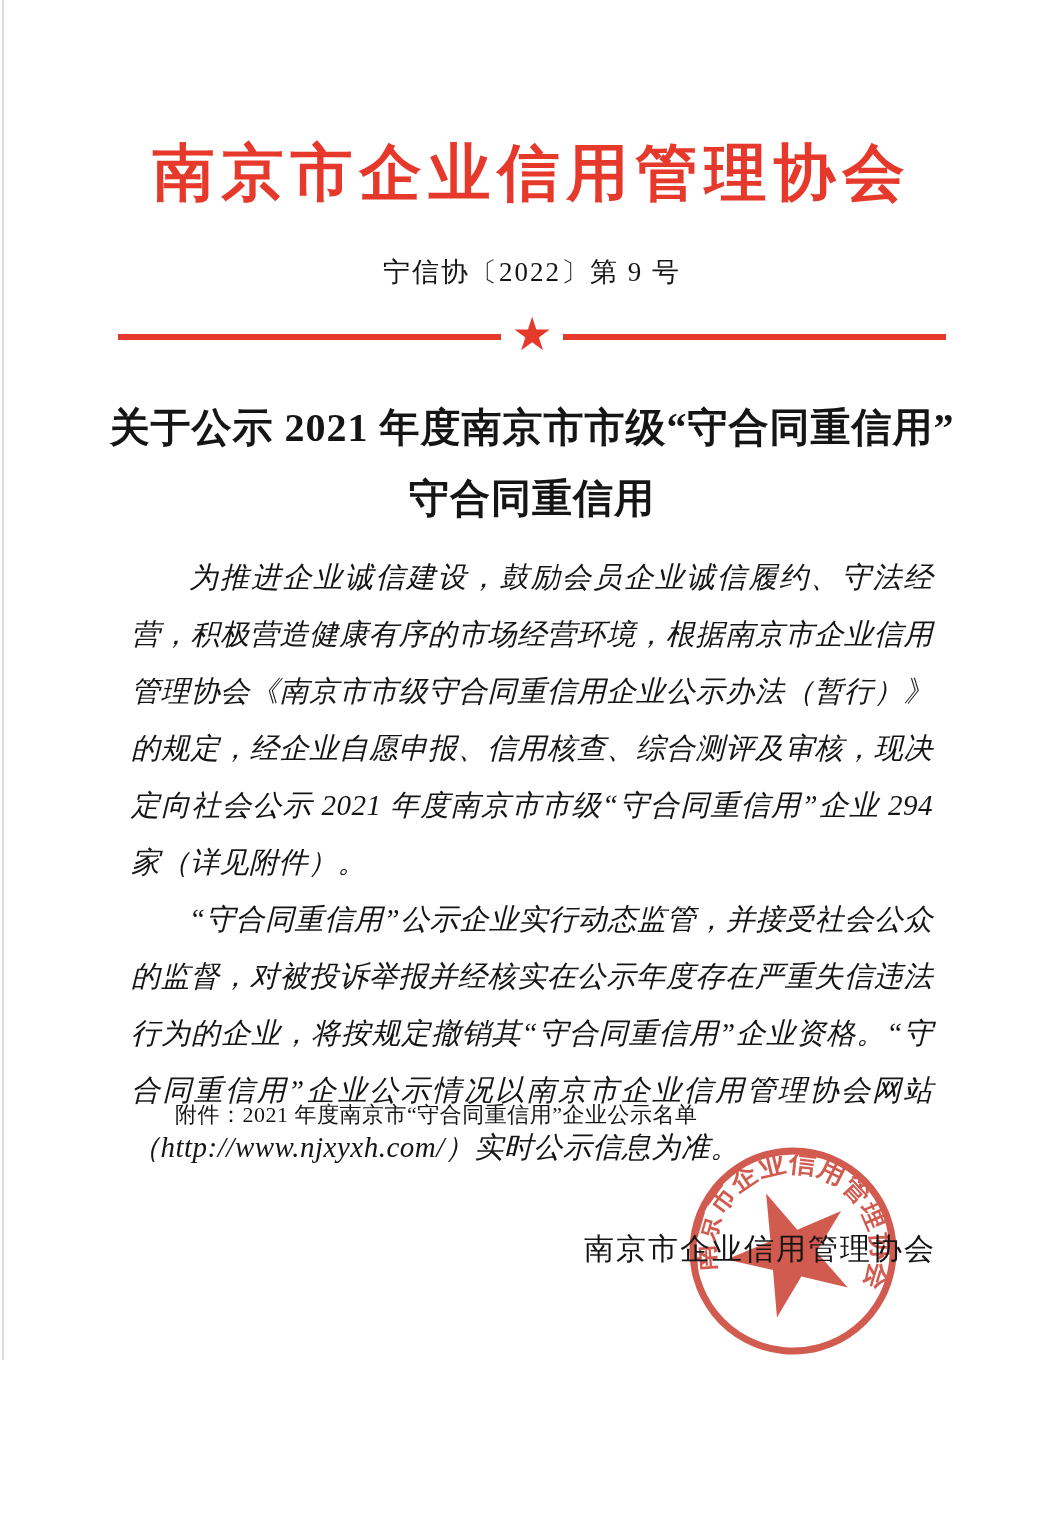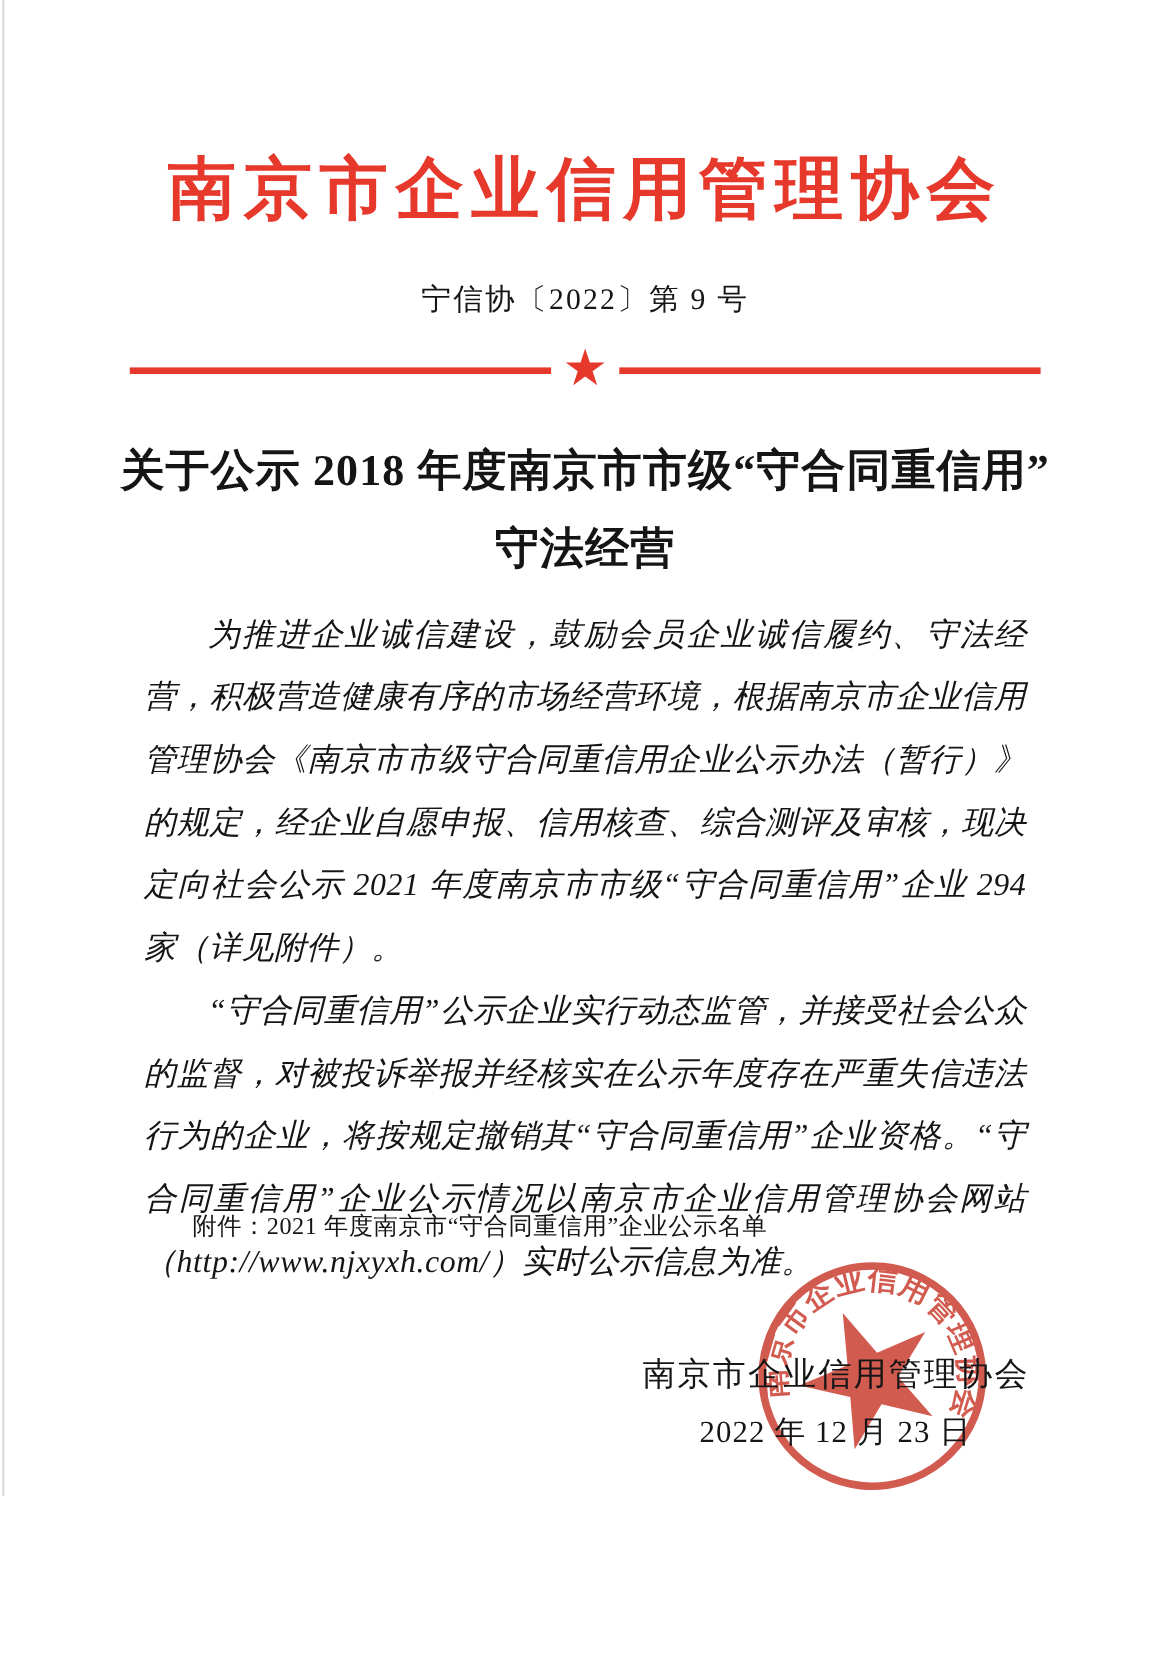--- a/index.html
+++ b/index.html
@@ -98,22 +98,22 @@
 
   <div class="doc-number">宁信协〔2022〕第 9 号</div>
 
   <div class="rule">
     <div class="seg"></div>
     <div class="star">★</div>
     <div class="seg"></div>
   </div>
 
   <div class="doc-title">
-    <div>关于公示 2018 年度南京市市级“守合同重信用”</div>
-    <div>守法经营</div>
+    <div>关于公示 2021 年度南京市市级“守合同重信用”</div>
+    <div>守合同重信用</div>
   </div>
 
   <div class="body-text">
     <p>为推进企业诚信建设，鼓励会员企业诚信履约、守法经营，积极营造健康有序的市场经营环境，根据南京市企业信用管理协会《南京市市级守合同重信用企业公示办法（暂行）》的规定，经企业自愿申报、信用核查、综合测评及审核，现决定向社会公示 2021 年度南京市市级“守合同重信用”企业 294 家（详见附件）。</p>
     <p>“守合同重信用”公示企业实行动态监管，并接受社会公众的监督，对被投诉举报并经核实在公示年度存在严重失信违法行为的企业，将按规定撤销其“守合同重信用”企业资格。“守合同重信用”企业公示情况以南京市企业信用管理协会网站（http://www.njxyxh.com/）实时公示信息为准。</p>
   </div>
 
   <div class="attachment">附件：2021 年度南京市“守合同重信用”企业公示名单</div>
 
   <svg class="seal" viewBox="0 0 220 220" aria-hidden="true">
@@ -122,16 +122,15 @@
       <path id="sealArc" d="M 34.8 137.4 A 80 80 0 1 1 185.2 137.4" fill="none"></path>
       <polygon fill="#c9372a" points="91.9,49.2 118.0,89.7 164.4,77.1 134.0,114.3 160.3,154.5 115.5,137.1 85.3,174.6 88.0,126.6 43.1,109.5 89.6,97.3" transform="rotate(-14 109 113)"></polygon>
       <text font-size="27" font-weight="bold" fill="#c9372a" letter-spacing="1" font-family="Liberation Sans, DejaVu Sans, sans-serif">
         <textPath href="#sealArc">南京市企业信用管理协会</textPath>
       </text>
     </g>
   </svg>
 
   <div class="sig-org">南京市企业信用管理协会</div>
 
-  <div class="sig-date">2022 年 12 月 23 日</div>
 
   <div class="page-number">— 1 —</div>
 </div>
 
 </body></html>

